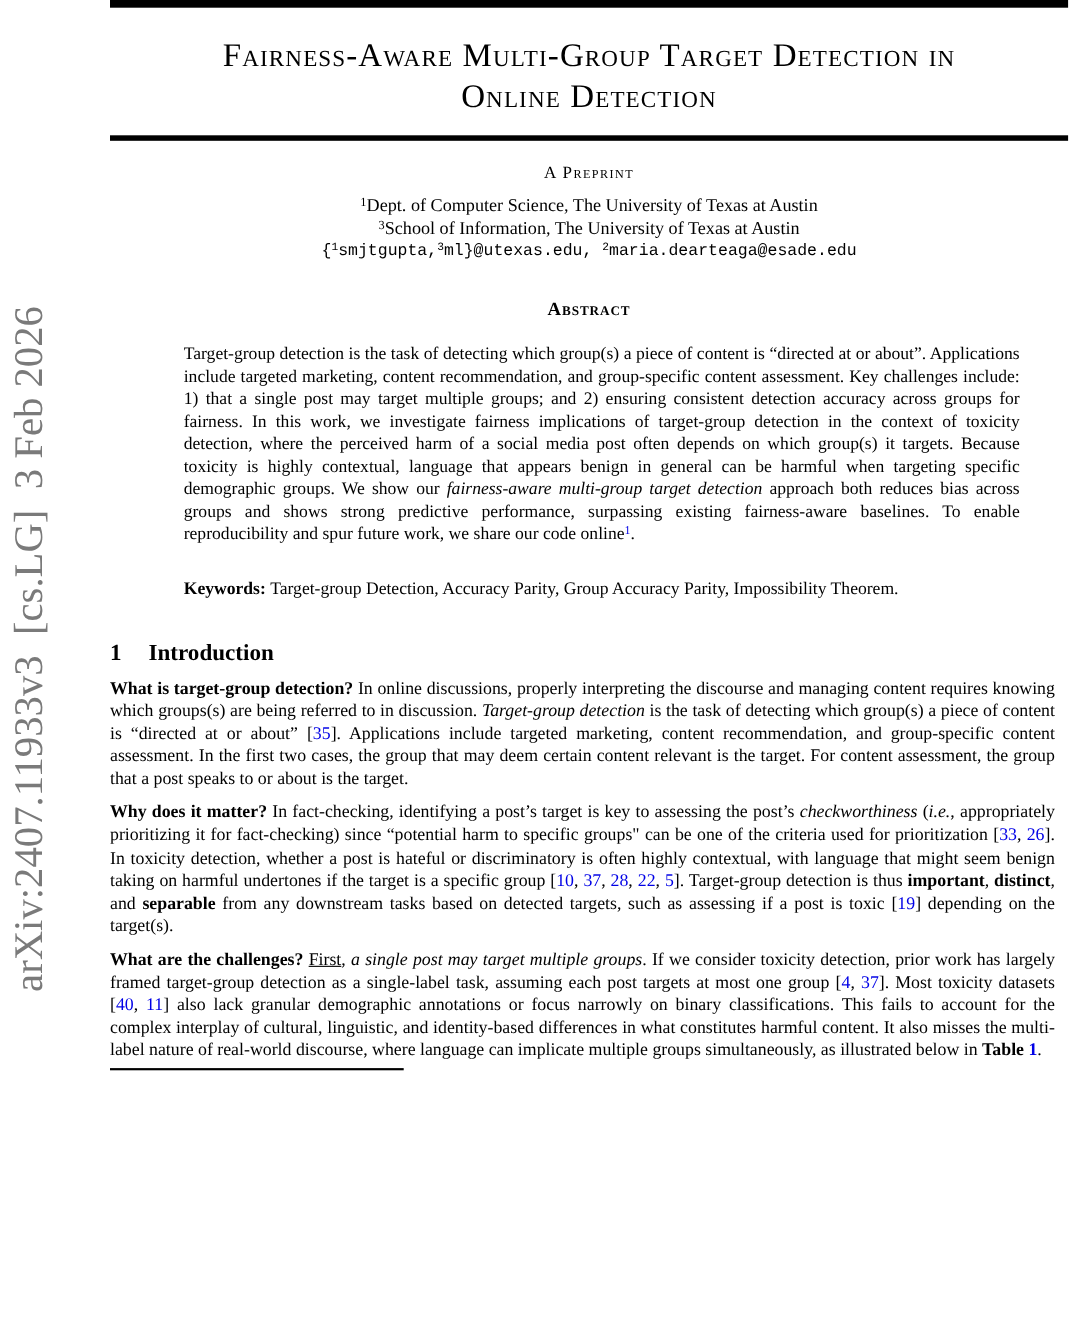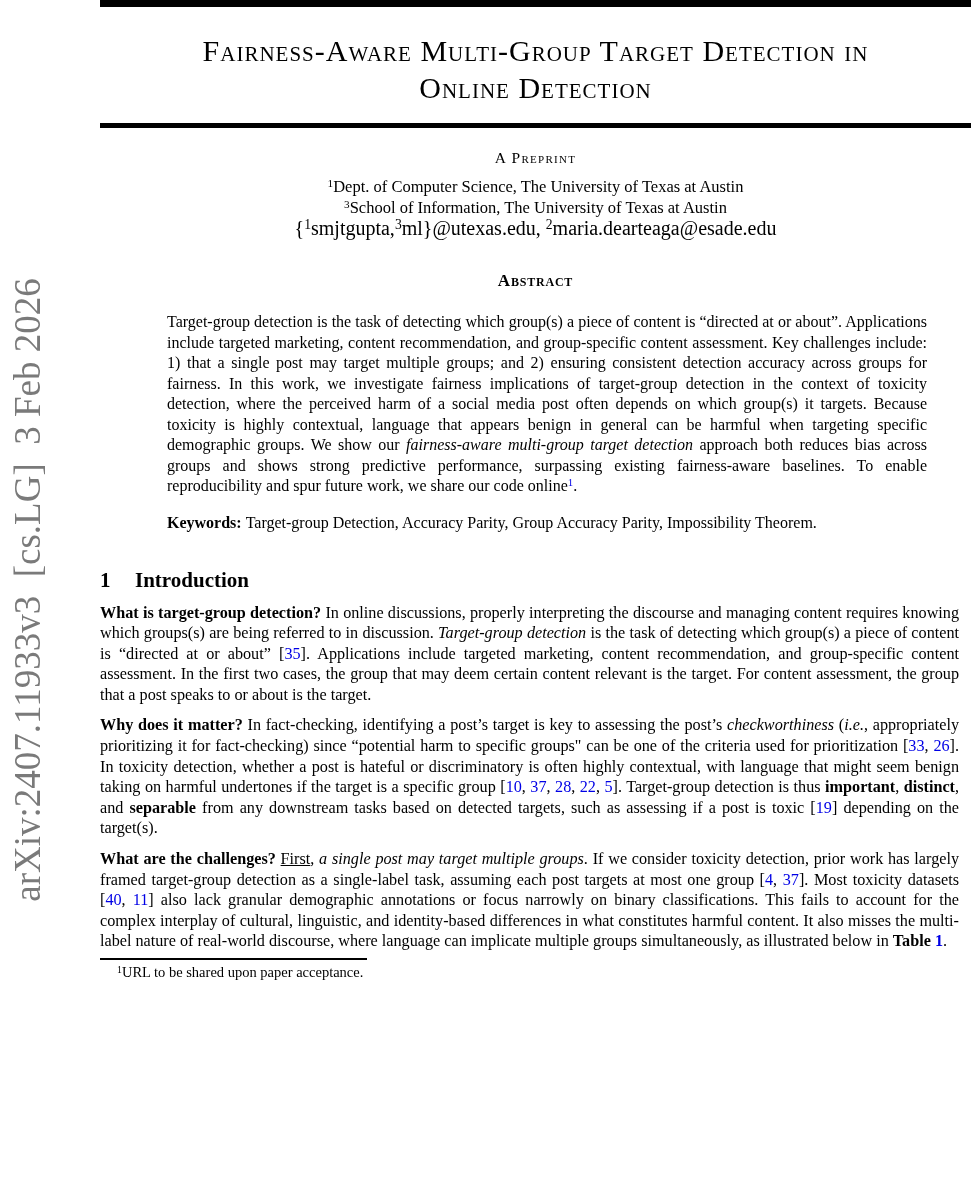--- a/index.html
+++ b/index.html
@@ -20,31 +20,31 @@
   .title {
     margin:25px 0 0 0; text-align:center; font-weight:normal;
     font-variant:small-caps; font-size:30px; line-height:37px; letter-spacing:1px;
   }
   .preprint {
     margin-top:21px; text-align:center; font-variant:small-caps;
     font-size:15.5px; letter-spacing:1.3px;
   }
   .authors { margin-top:35px; text-align:center; font-size:18px; }
   .affils { margin-top:9px; text-align:center; font-size:16.5px; line-height:21px; }
-  .emails { font-family:Liberation Serif, serif; font-size:20px; }
+  .emails { font-family:Liberation Mono, monospace; font-size:15px; }
   .date { margin-top:61px; text-align:center; font-size:16.5px; }
   .abs-heading {
     margin-top:32px; text-align:center; font-weight:bold;
     font-variant:small-caps; font-size:17px; letter-spacing:0.8px;
   }
   .abs-body {
     margin:21px 44px 0 67px; text-align:justify;
     font-size:16px; line-height:20.5px;
   }
-  .keywords { margin:17px 60px 0 67px; font-size:16px; }
+  .keywords { margin:30px 60px 0 67px; font-size:16px; }
   .section { margin:36px 0 0 0; font-size:21px; font-weight:bold; }
   .sec-num { display:inline-block; min-width:35px; }
   .para { margin:10px 12px 0 0; text-align:justify; font-size:16.2px; line-height:20.6px; }
   .footnote { margin-top:6px; }
   .footnote-rule { width:267px; height:2px; background:#000; }
   .footnote-text { margin-top:4px; font-size:14.5px; text-indent:17px; }
   
   .rt-b { font-weight:bold; }
   .rt-i { font-style:italic; }
   .rt-u { text-decoration:underline; }
@@ -85,17 +85,16 @@
     <h2 class="section"><span class="sec-num">1</span><span>Introduction</span></h2>
 
     <p class="para"><span class="rt-b">What is target-group detection? </span><span>In online discussions, properly interpreting the discourse and managing content requires knowing which groups(s) are being referred to in discussion. </span><span class="rt-i">Target-group detection</span><span> is the task of detecting which group(s) a piece of content is “directed at or about” [</span><span class="rt-cite">35</span><span>]. Applications include targeted marketing, content recommendation, and group-specific content assessment. In the first two cases, the group that may deem certain content relevant is the target. For content assessment, the group that a post speaks to or about is the target.</span></p>
 
     <p class="para"><span class="rt-b">Why does it matter? </span><span>In fact-checking, identifying a post’s target is key to assessing the post’s </span><span class="rt-i">checkworthiness</span><span> (</span><span class="rt-i">i.e.</span><span>, appropriately prioritizing it for fact-checking) since “potential harm to specific groups" can be one of the criteria used for prioritization [</span><span class="rt-cite">33</span><span>, </span><span class="rt-cite">26</span><span>]. In toxicity detection, whether a post is hateful or discriminatory is often highly contextual, with language that might seem benign taking on harmful undertones if the target is a specific group [</span><span class="rt-cite">10</span><span>, </span><span class="rt-cite">37</span><span>, </span><span class="rt-cite">28</span><span>, </span><span class="rt-cite">22</span><span>, </span><span class="rt-cite">5</span><span>]. Target-group detection is thus </span><span class="rt-b">important</span><span>, </span><span class="rt-b">distinct</span><span>, and </span><span class="rt-b">separable</span><span> from any downstream tasks based on detected targets, such as assessing if a post is toxic [</span><span class="rt-cite">19</span><span>] depending on the target(s).</span></p>
 
     <p class="para"><span class="rt-b">What are the challenges? </span><span class="rt-u">First</span><span>, </span><span class="rt-i">a single post may target multiple groups</span><span>. If we consider toxicity detection, prior work has largely framed target-group detection as a single-label task, assuming each post targets at most one group [</span><span class="rt-cite">4</span><span>, </span><span class="rt-cite">37</span><span>]. Most toxicity datasets [</span><span class="rt-cite">40</span><span>, </span><span class="rt-cite">11</span><span>] also lack granular demographic annotations or focus narrowly on binary classifications. This fails to account for the complex interplay of cultural, linguistic, and identity-based differences in what constitutes harmful content. It also misses the multi-label nature of real-world discourse, where language can implicate multiple groups simultaneously, as illustrated below in </span><span class="rt-b">Table </span><span class="rt-b rt-cite">1</span><span>.</span></p>
 
     <div class="footnote">
       <div class="footnote-rule"></div>
-      <div class="footnote-text"><span class="rt-sup">1</span><span>URL to be shared upon paper acceptance.</span></div>
     </div>
 
   </div>
 </div>
 
 </body></html>

